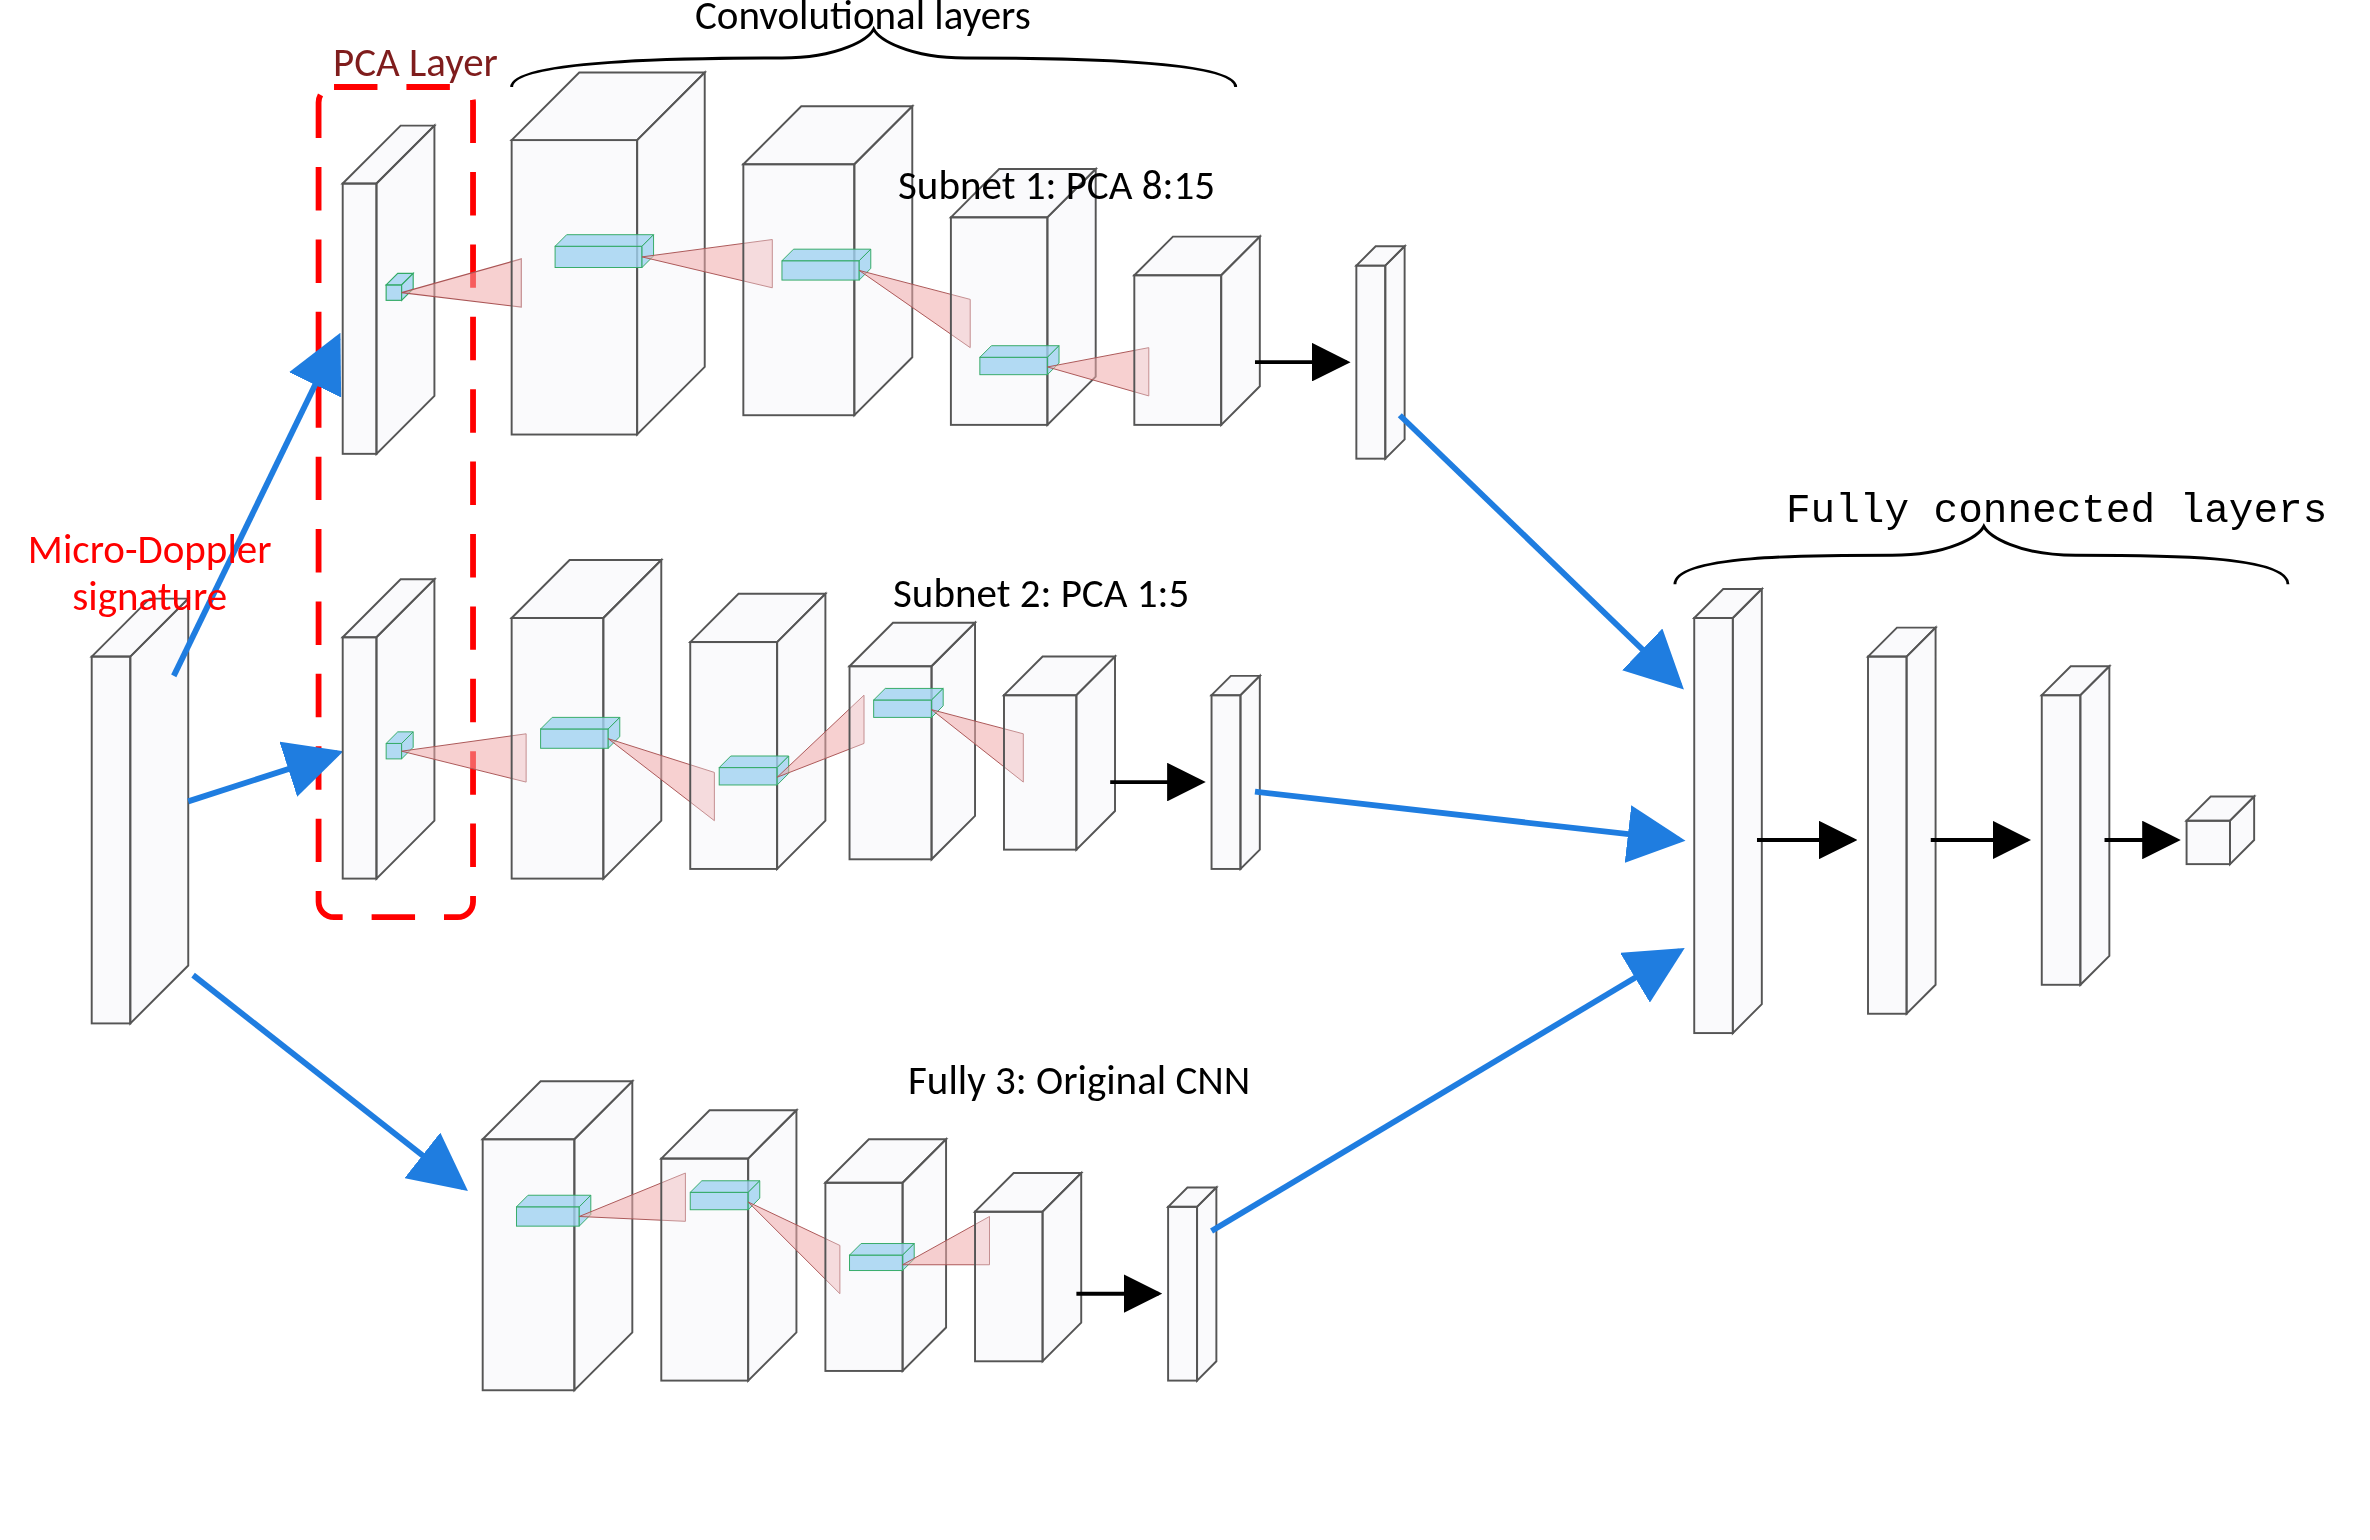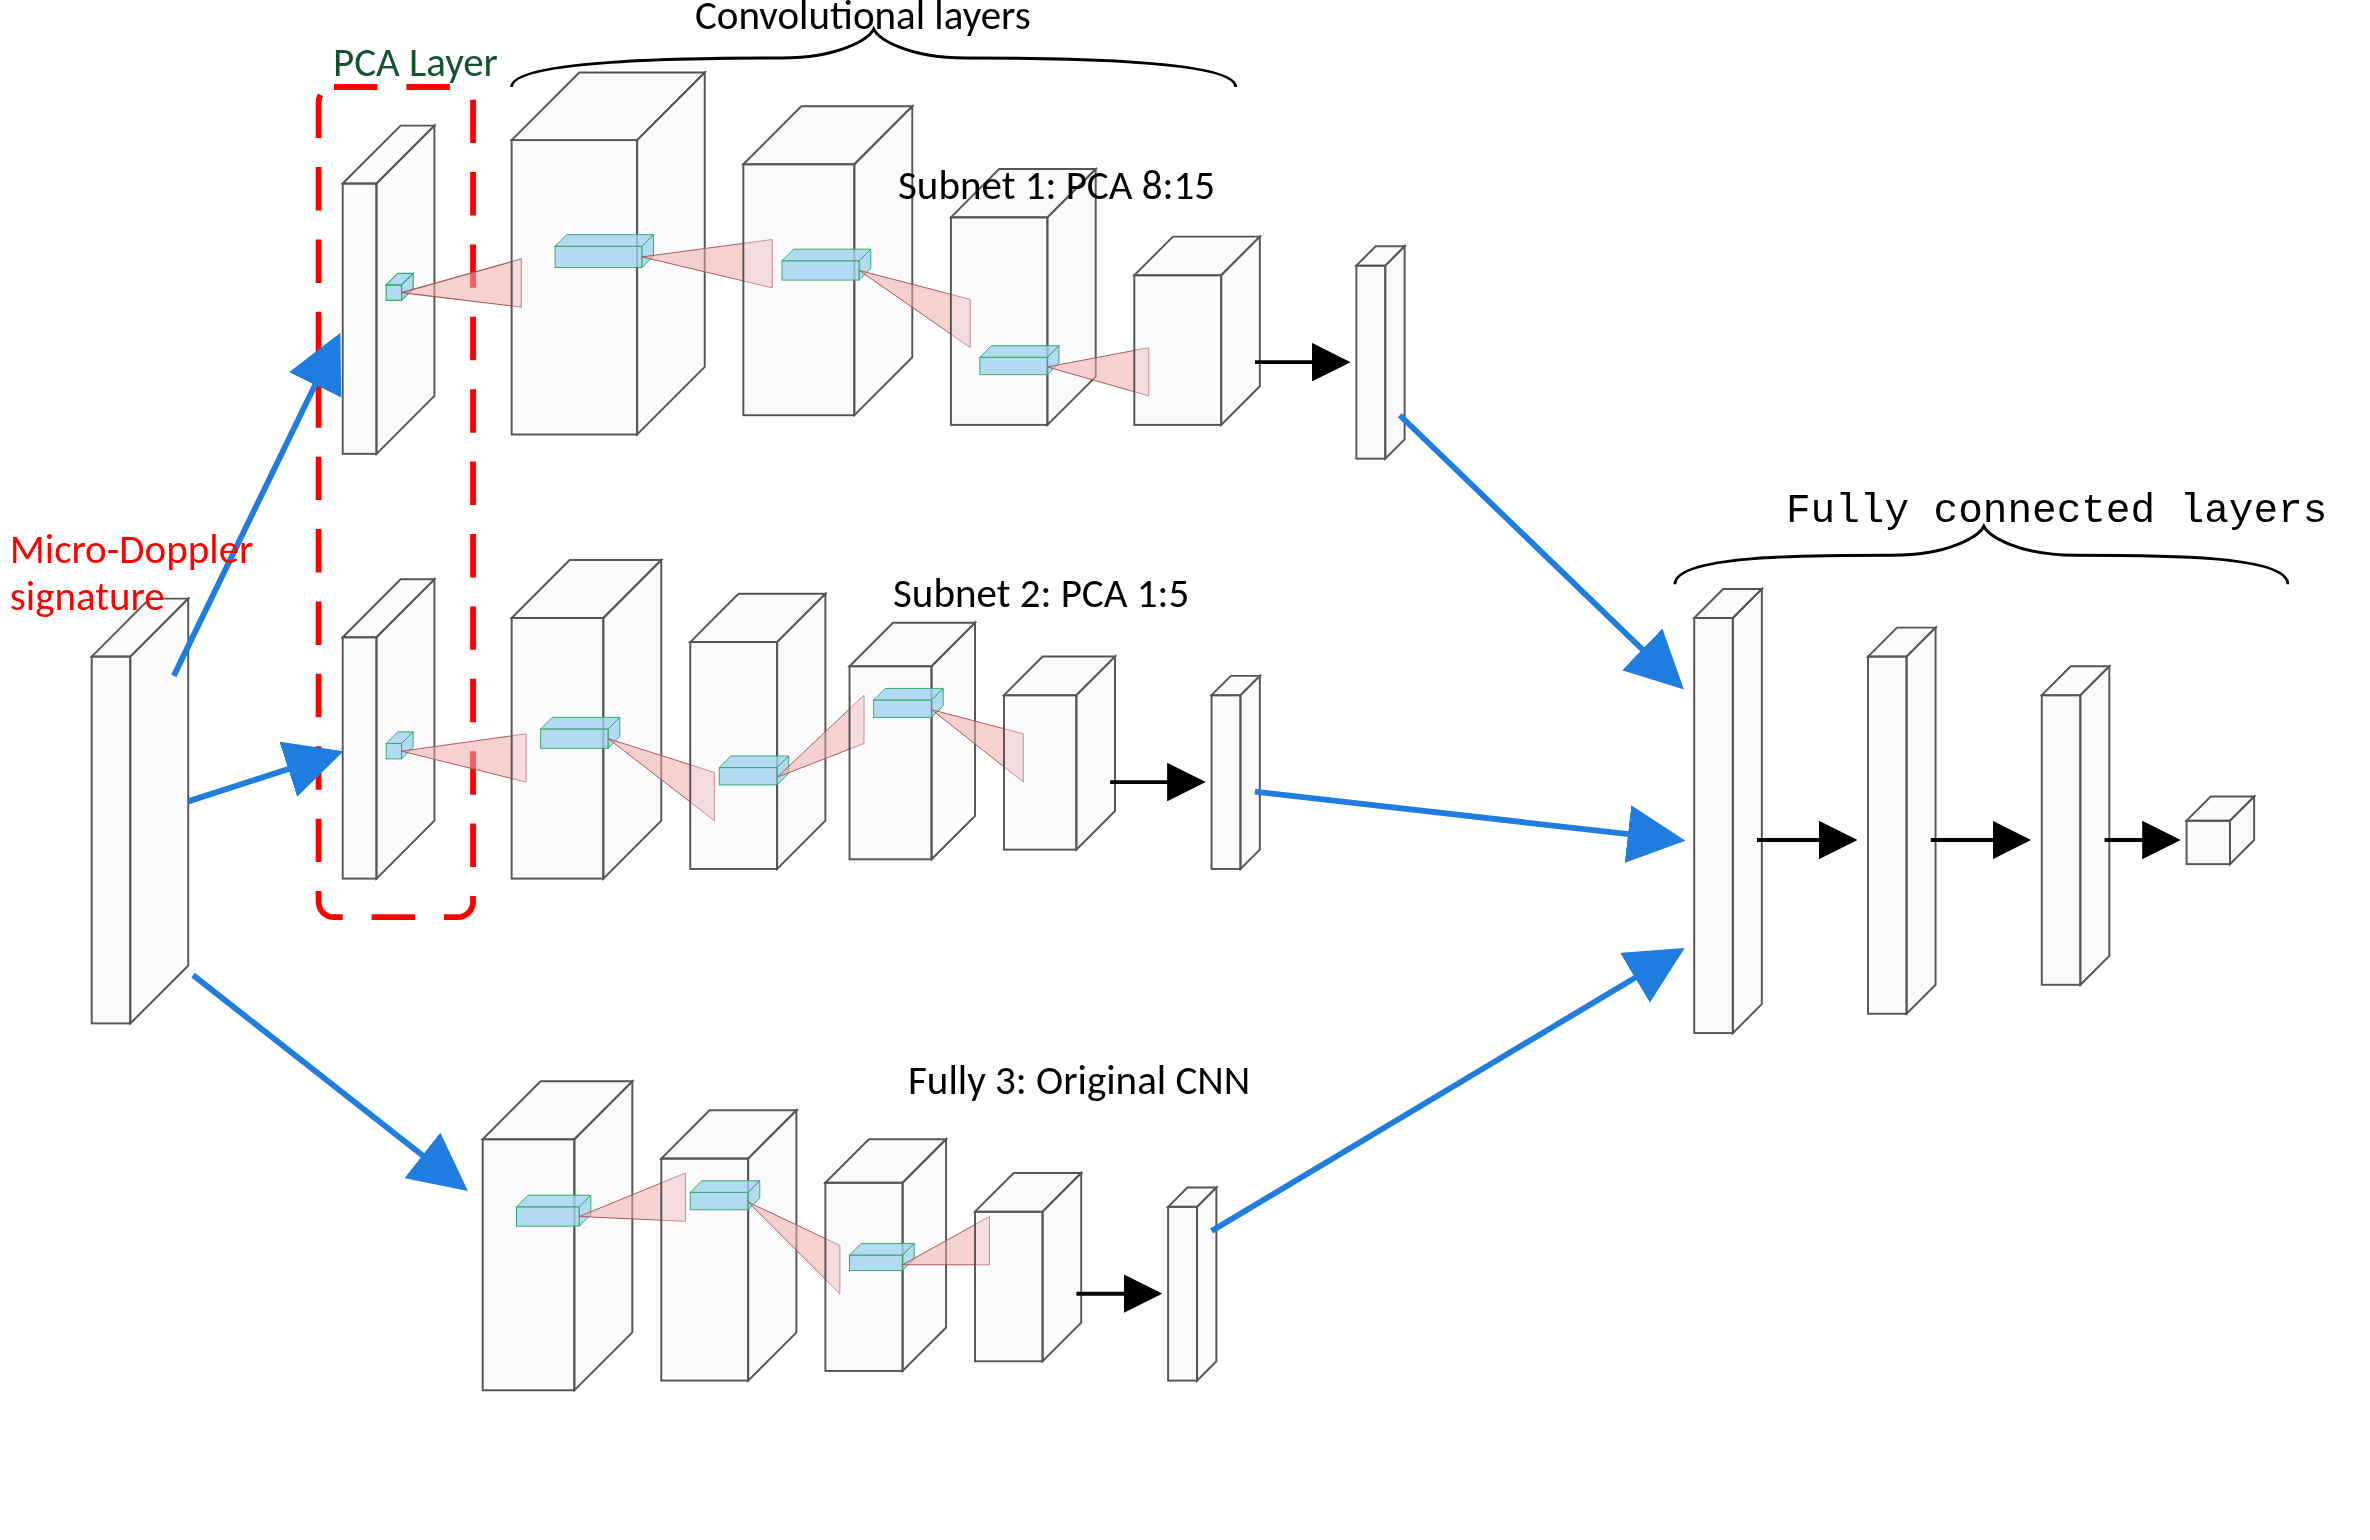--- a/index.html
+++ b/index.html
@@ -259,24 +259,24 @@
 <line x1="2180" y1="870" x2="2255" y2="870" stroke="#000" stroke-width="4" marker-end="url(#ah-black)"></line>
 
 <g stroke="#555" stroke-width="2" fill="rgba(240,240,245,0.35)">
   <rect x="2265" y="850" width="45" height="45"></rect>
   <path d="M2265 850 L2290 825 L2335 825 L2310 850 Z"></path>
   <path d="M2310 850 L2335 825 L2335 870 L2310 895 Z"></path>
 </g>
 
 </svg>
 
-<div class="label" style="left:9.7px; top:526px; color:#ff0000; text-align:left; width:280px;">Micro-Doppler
+<div class="label" style="left:9.7px; top:526px; color:#ff0000; text-align:center; width:280px;">Micro-Doppler
 signature</div>
 
-<div class="label" style="left:333px; top:39px; color:#14532d;">PCA Layer</div>
+<div class="label" style="left:333px; top:39px; color:#7f1d1d;">PCA Layer</div>
 
 <div class="label" style="left:695px; top:-7.7px;">Convolutional layers</div>
 
 <div class="label" style="left:898px; top:162px;">Subnet 1: PCA 8:15</div>
 
 <div class="label" style="left:893px; top:570px;">Subnet 2: PCA 1:5</div>
 
 <div class="label" style="left:908px; top:1057px;">Fully 3: Original CNN</div>
 
 <div class="label" style="left:1786px; top:488px;font-family:Liberation Mono, monospace;">Fully connected layers</div>

